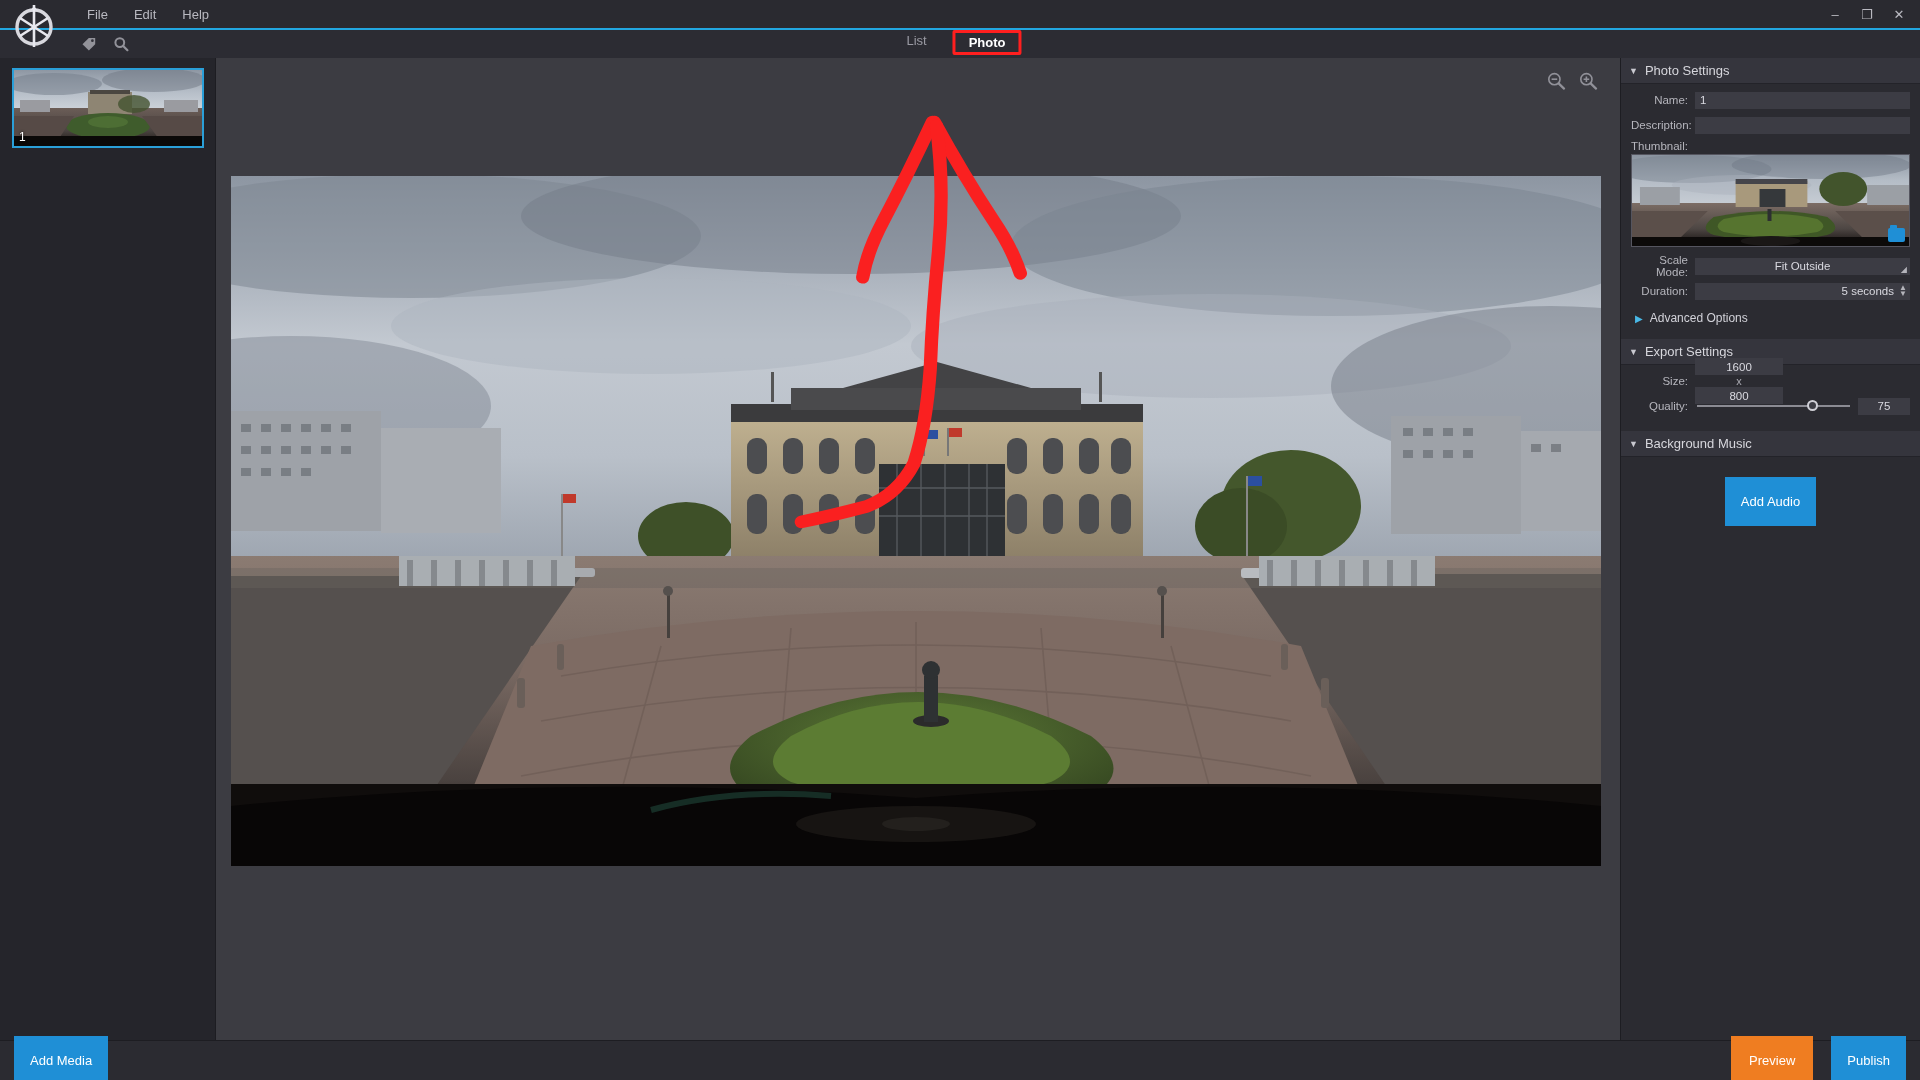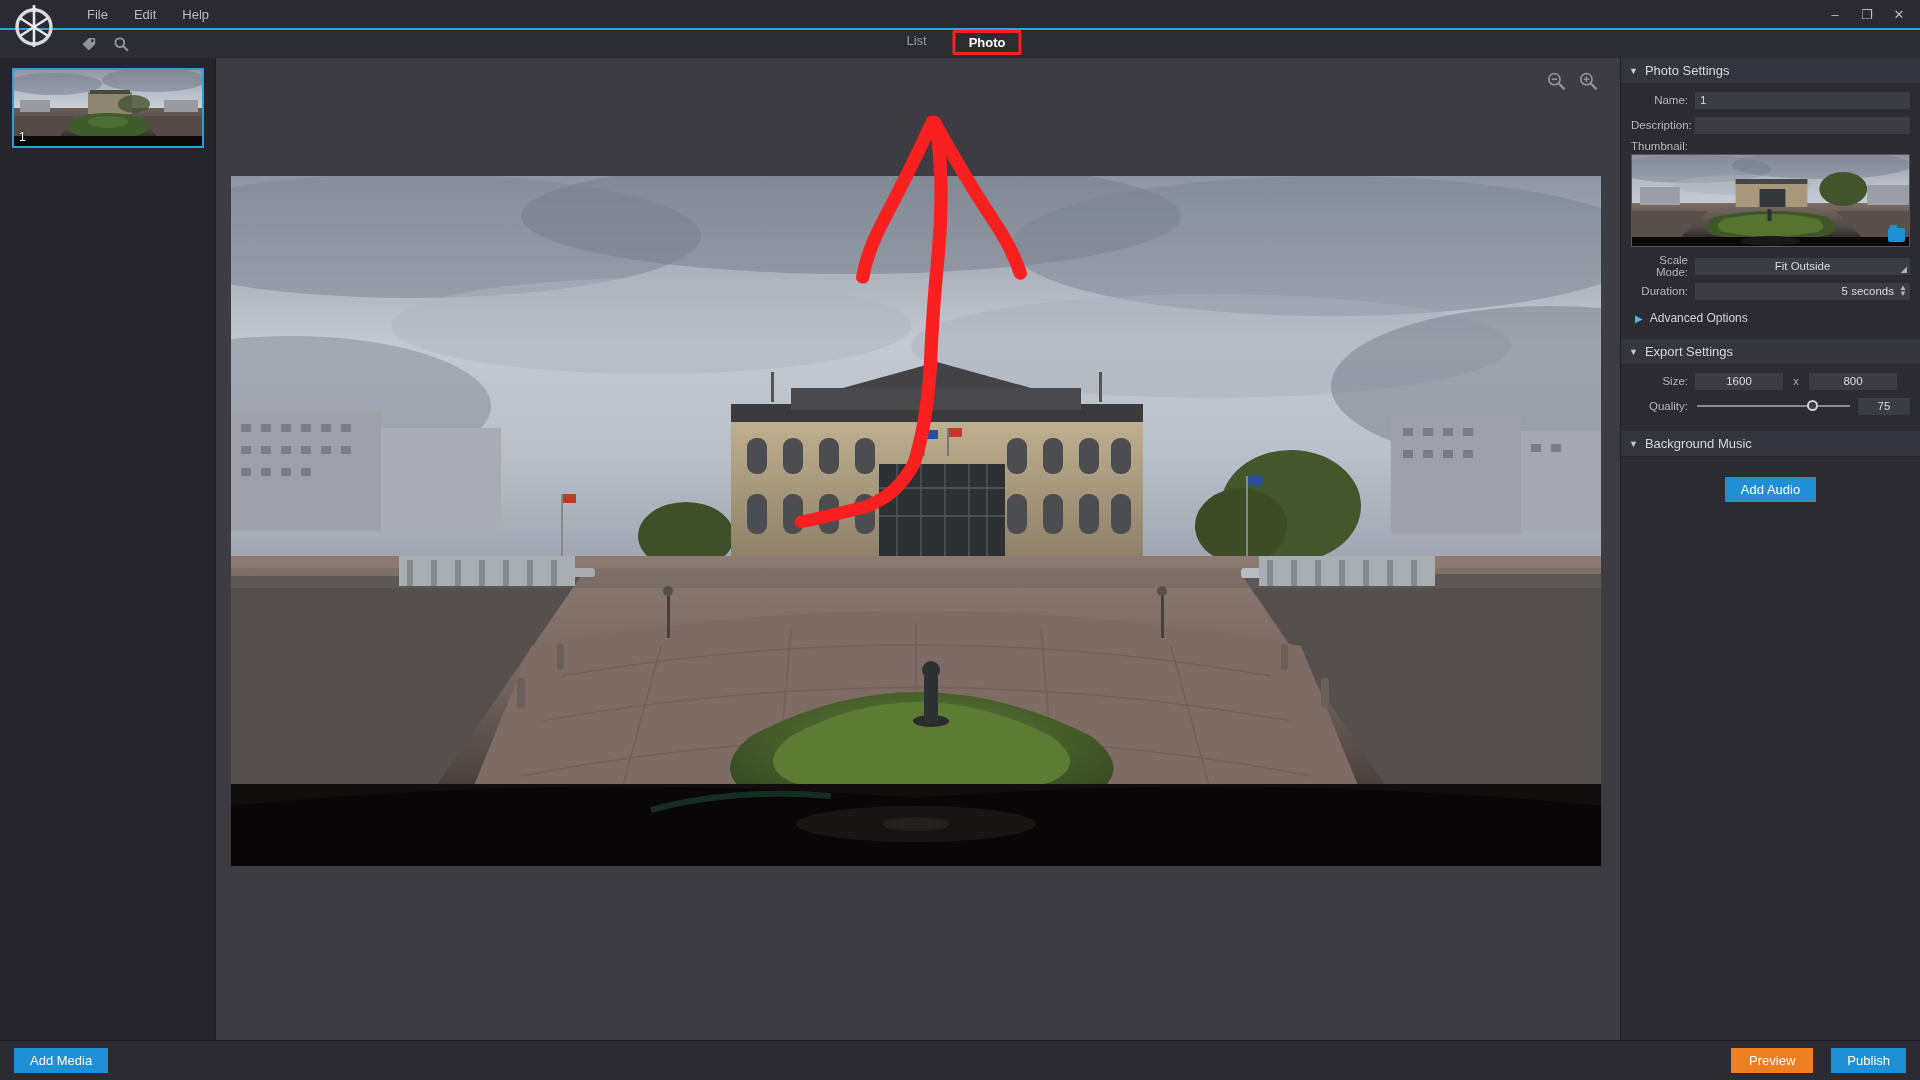--- a/index.html
+++ b/index.html
@@ -132,40 +132,40 @@
   }
 
   .label-plain { font-size:11.5px; color:#b6b6bd; margin:2px 0 1px 0; }
 
   .adv-options {
     display:flex; align-items:center; font-size:12px; color:#d2d2d9;
     margin:10px 0 4px 4px; cursor:default;
   }
   .adv-arrow { color:#49b8e6; font-size:10px; margin-right:7px; }
 
-  .size-row { display:flex; align-items:center; gap:0; }
+  .size-row { display:flex; align-items:center; gap:0;flex-direction:column; }
   .size-in { width:88px; height:17px; background:#3c3c44; border:none; color:#d9d9e0;
     font-size:11.5px; text-align:center; font-family:"Liberation Sans", sans-serif; outline:none; }
   .x-sep { width:26px; text-align:center; font-size:11px; color:#a9a9b1; }
 
   .slider-track {
     flex:1 1 auto; height:2px; background:#8b8b93; position:relative; margin:0 8px 0 2px;
   }
   .slider-knob {
     position:absolute; top:-5px; width:11px; height:11px; border-radius:50%;
     background:#3c3c44; border:2px solid #cfcfd6;
   }
   .qual-box {
     width:52px; height:17px; background:#3c3c44; color:#d9d9e0; font-size:11.5px;
     display:flex; align-items:center; justify-content:center;
   }
 
   .audio-wrap { display:flex; justify-content:center; padding:14px 0 10px 0; }
   .btn-blue {
-    background:#1f8fd6; color:#ffffff; font-size:13px; padding:5px 16px;
+    background:#1f8fd6; color:#ffffff; font-size:13px; padding:17px 16px;
     border:none; cursor:default; font-family:"Liberation Sans", sans-serif;
   }
   .btn-orange {
     background:#ef7d21; color:#ffffff; font-size:13px; padding:5px 18px;
     border:none; cursor:default; font-family:"Liberation Sans", sans-serif;
   }
 
   
   .bottombar {
     height:40px; flex:0 0 40px; background:#2b2b31; border-top:1px solid #1d1d22;

